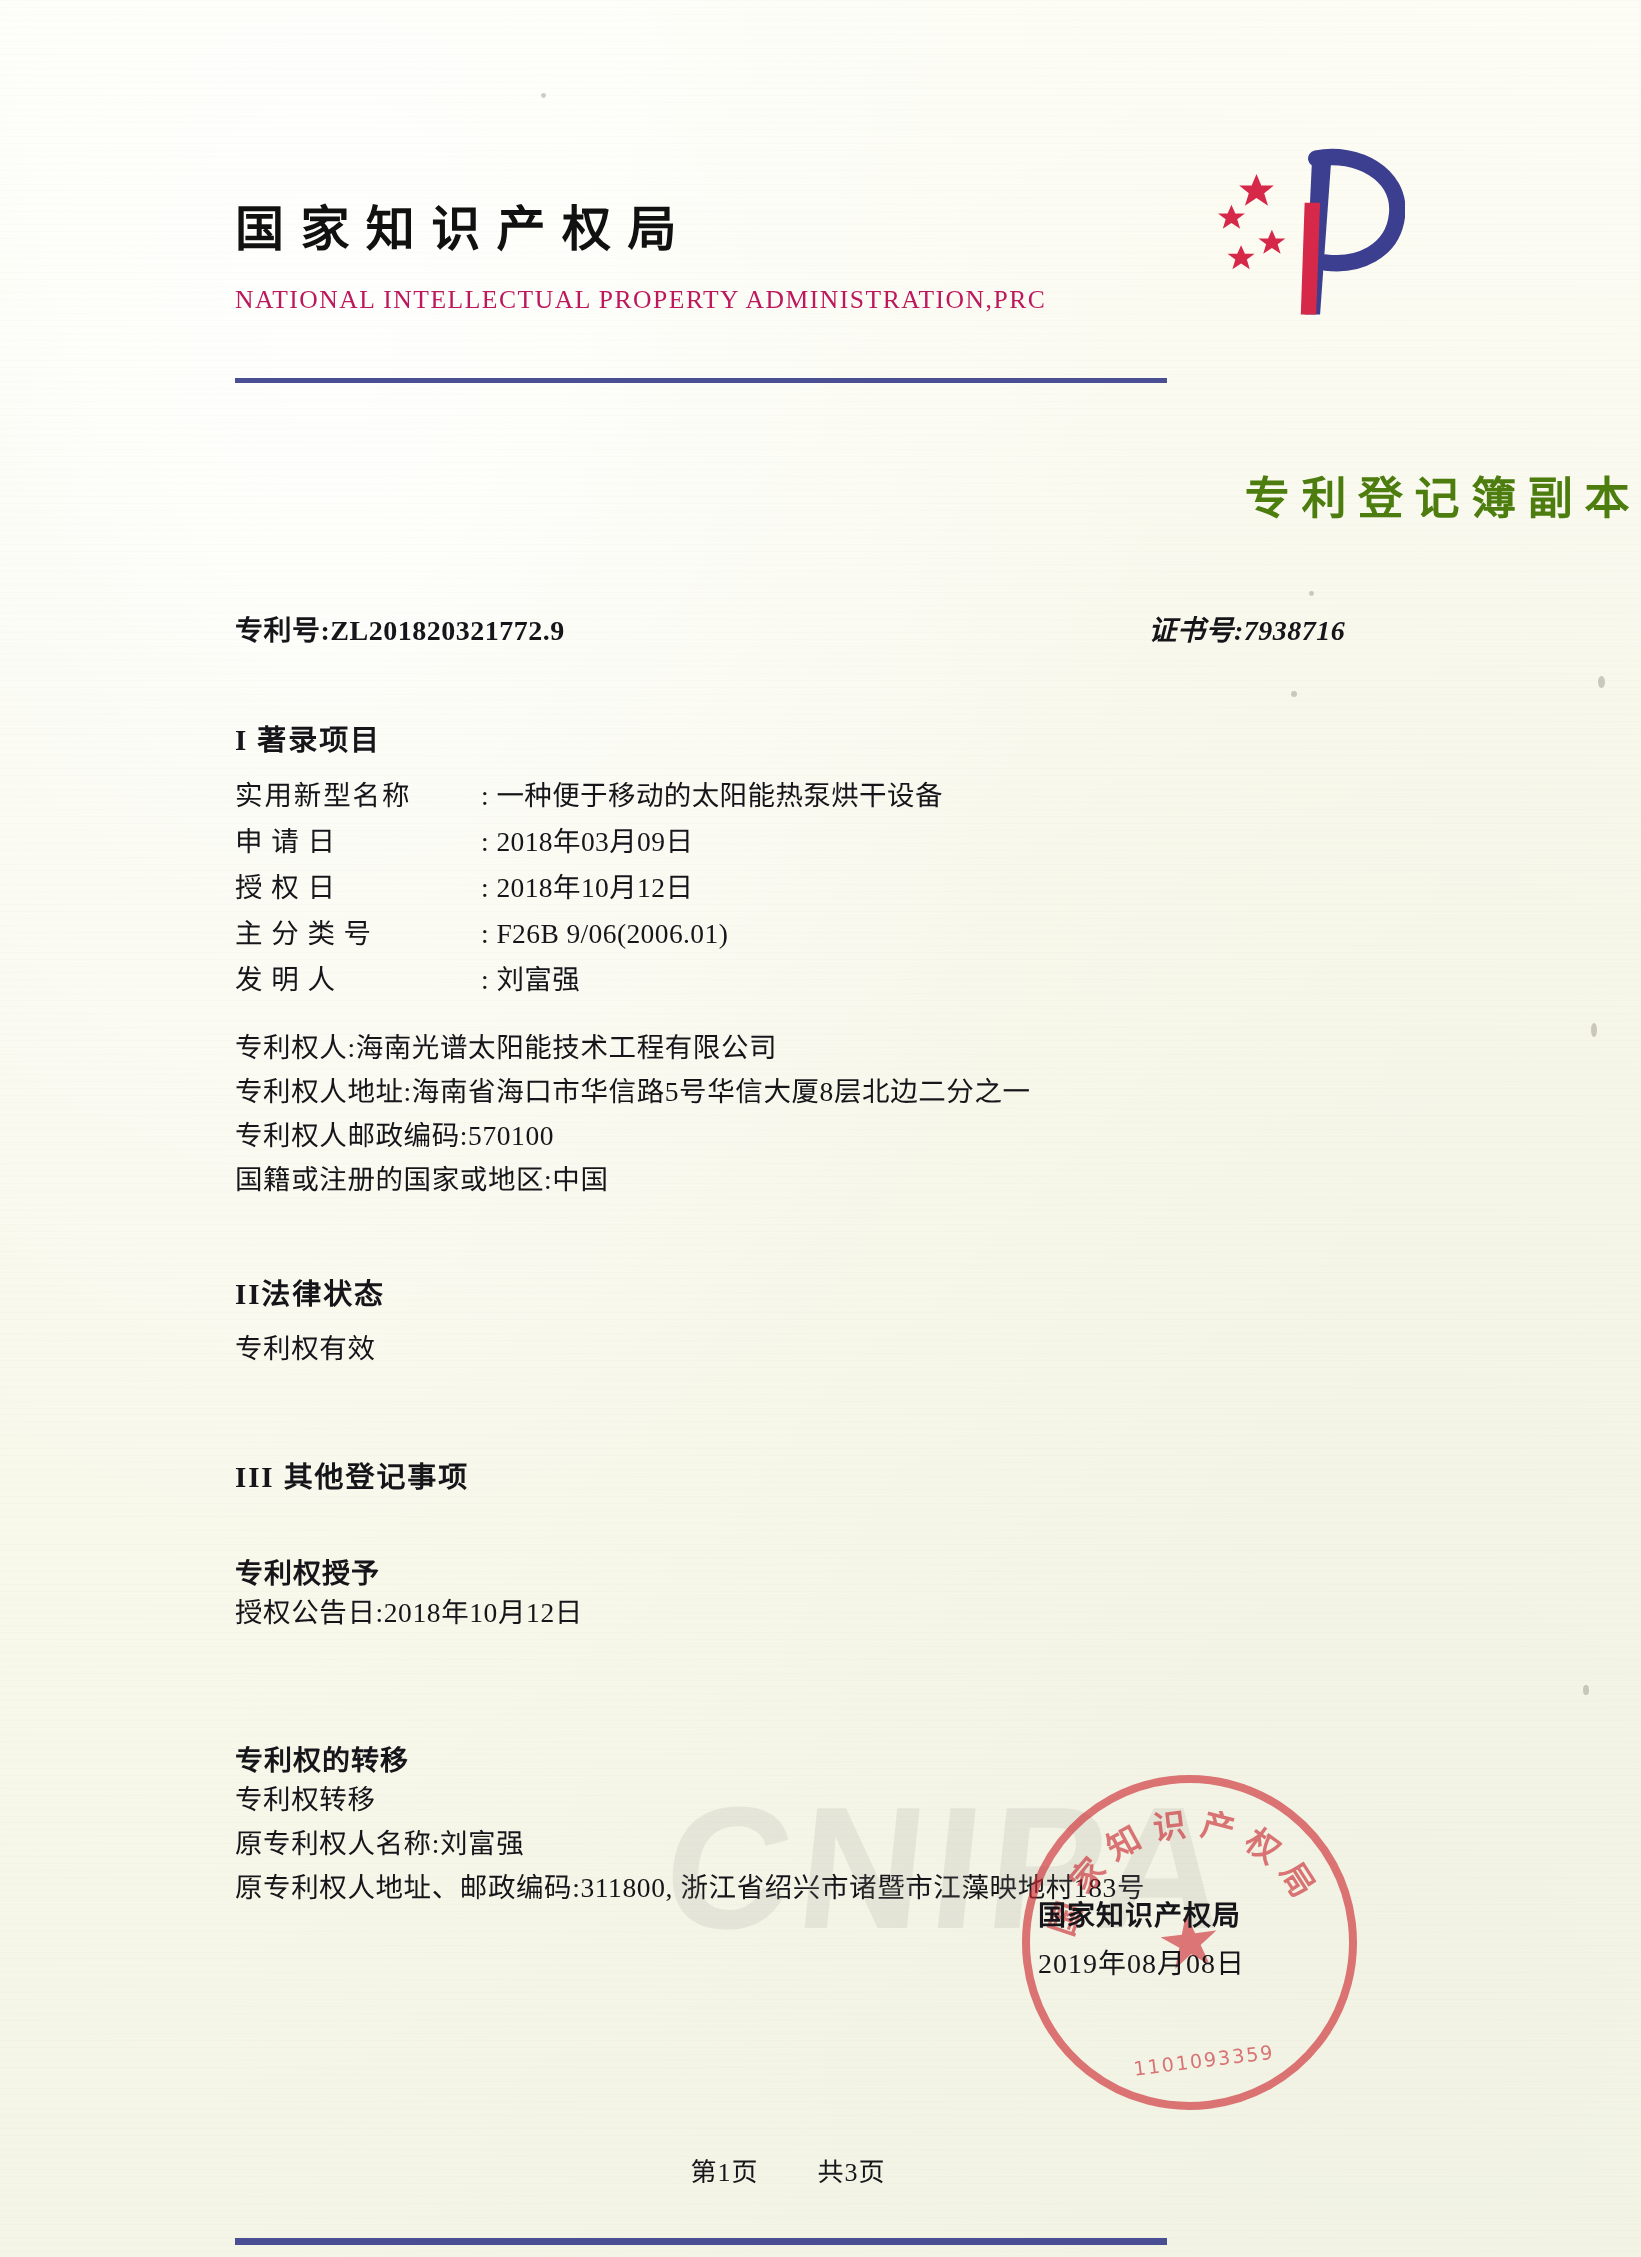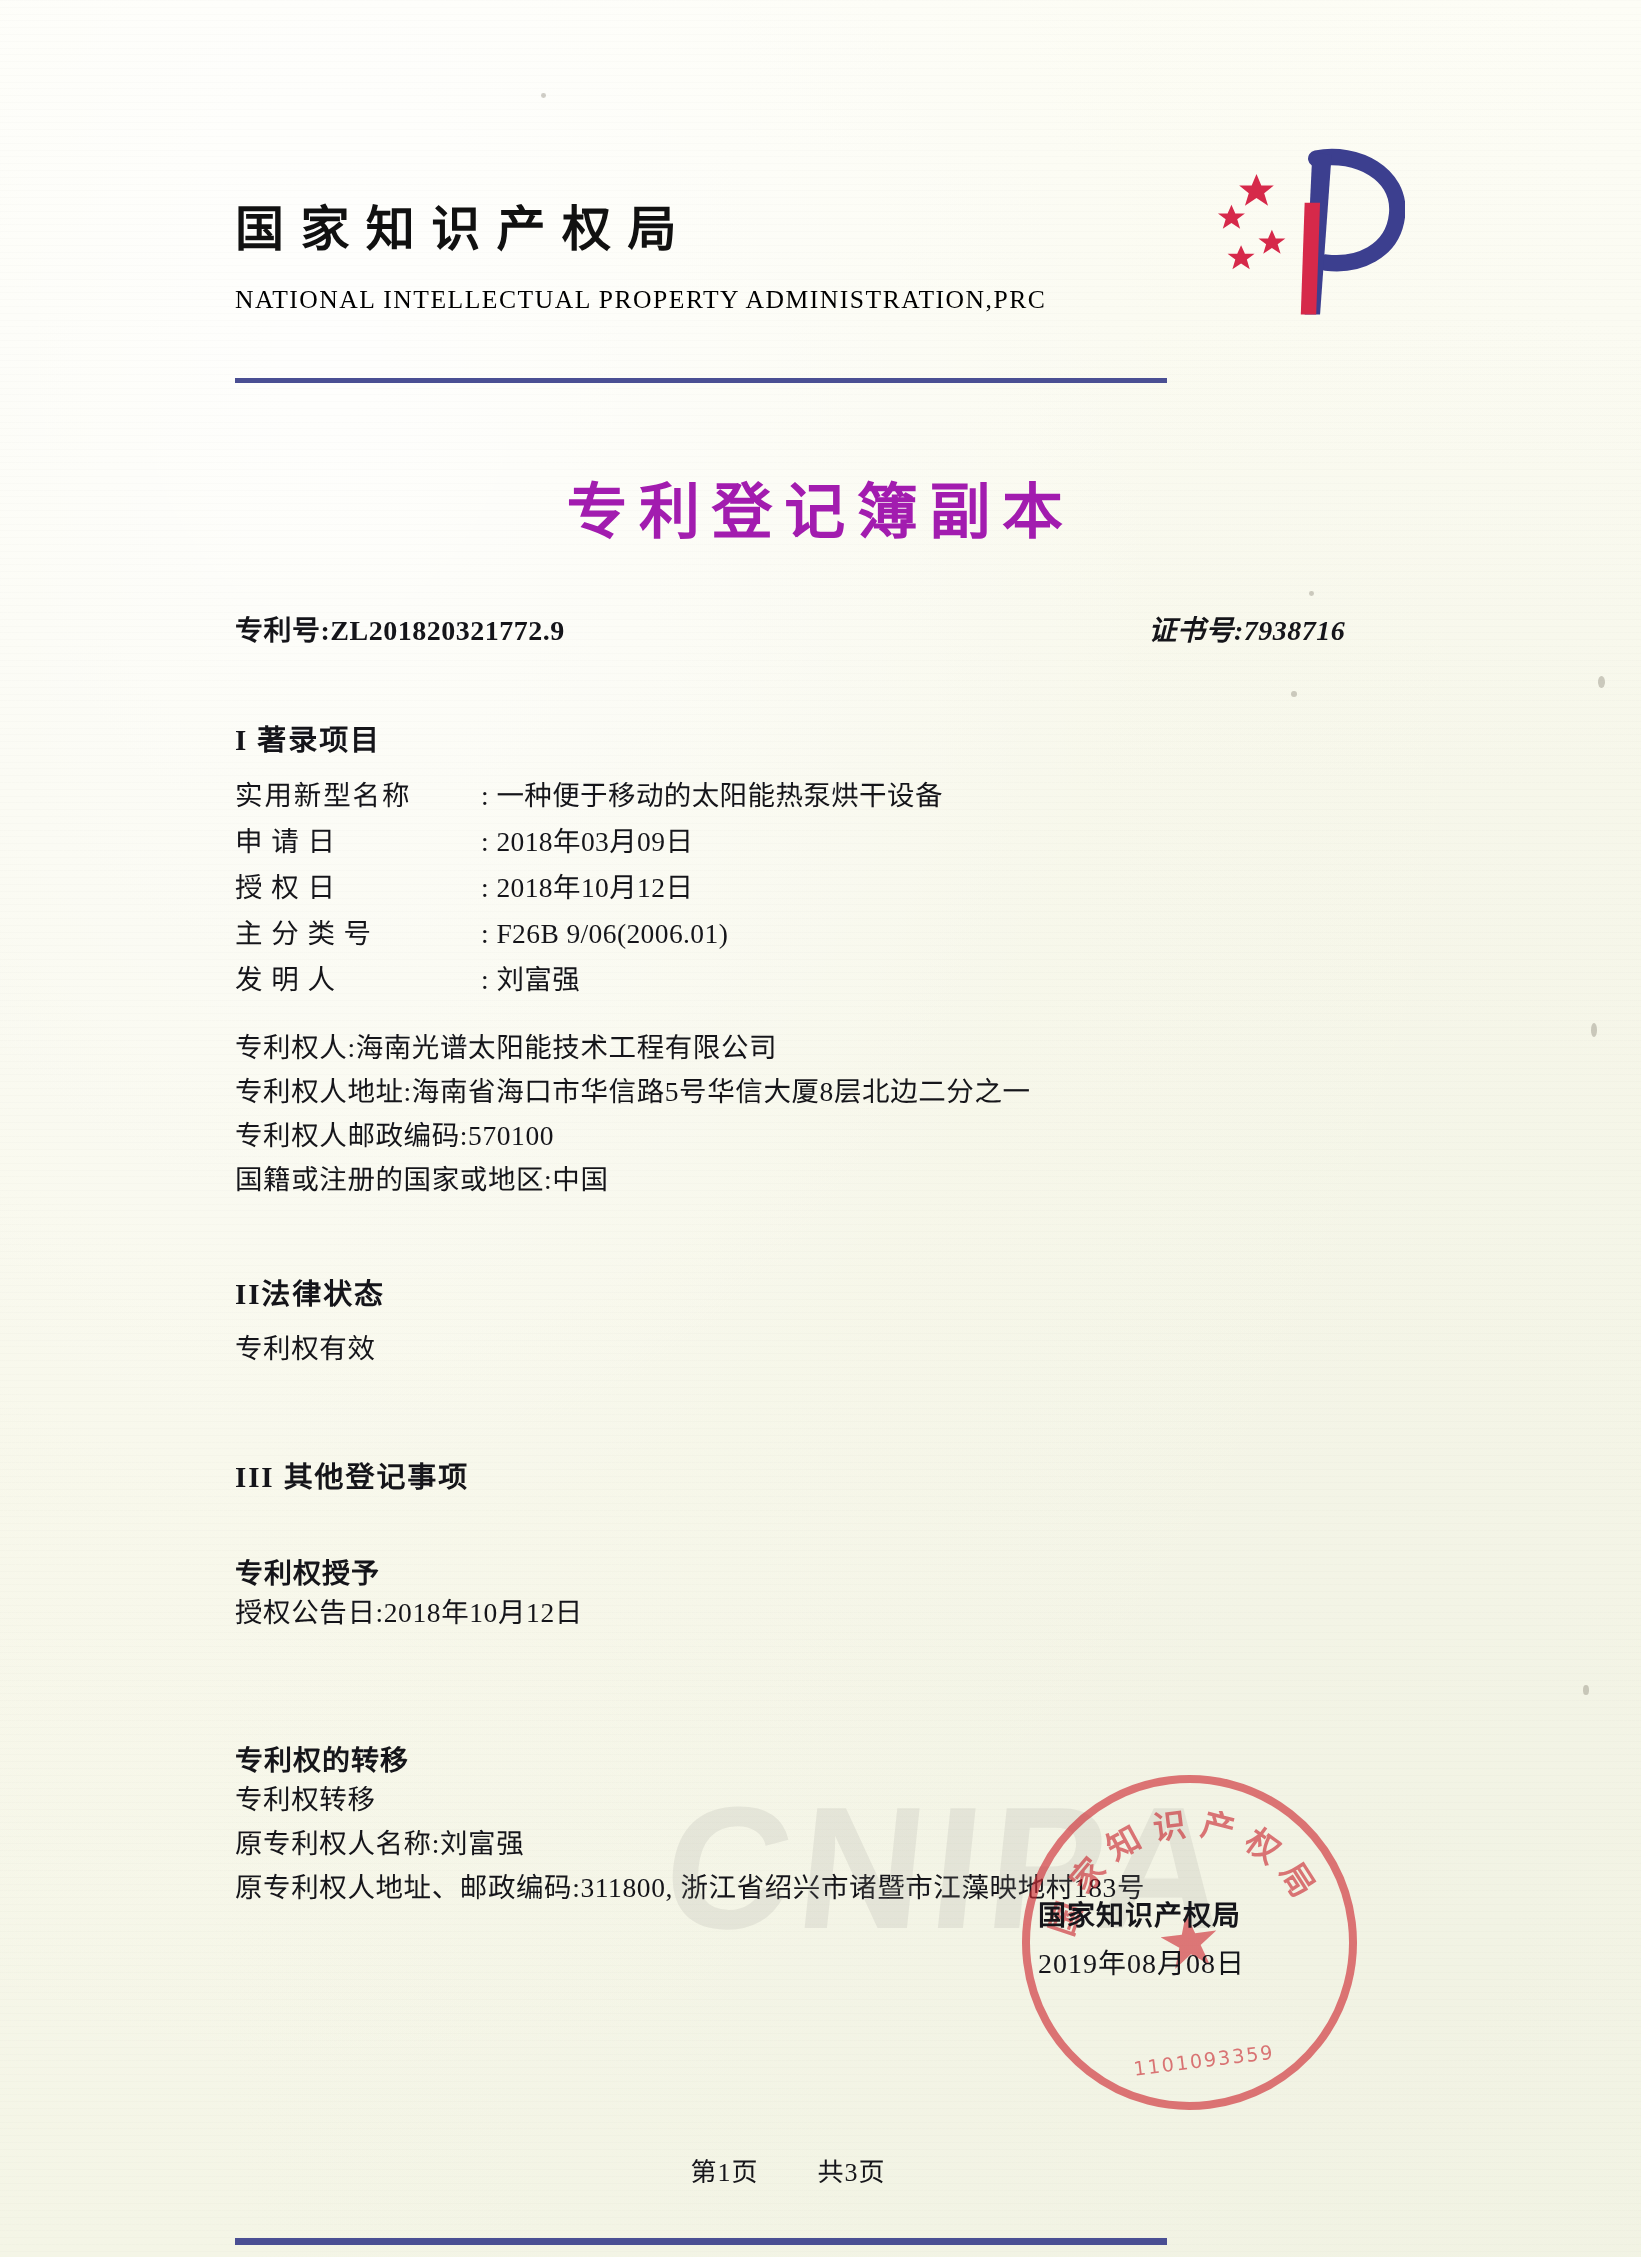--- a/index.html
+++ b/index.html
@@ -58,21 +58,21 @@
     font-size: 49px;
     letter-spacing: 16.4px;
     color: #111;
     white-space: nowrap;
   }
   .org-en {
     margin-top: 25px;
     font-family: "Liberation Serif", serif;
     font-size: 25.6px;
     letter-spacing: 1.5px;
-    color: #000000;
+    color: #be185d;
     white-space: nowrap;
   }
   .header-rule {
     position: absolute;
     left: 235px;
     top: 378px;
     width: 932px;
     height: 4.8px;
     background: #4a4f93;
   }
@@ -83,26 +83,26 @@
     width: 193px;
     height: 183px;
   }
 
   
   .doc-title {
     position: absolute;
     left: 0;
     top: 462px;
     width: 1641px;
-    text-align: center;
+    text-align: right;
     font-family: "DejaVu Sans", "Liberation Sans", sans-serif;
     font-weight: bold;
-    font-size: 61px;
+    font-size: 45px;
     letter-spacing: 11.6px;
-    color: #a21caf;
+    color: #4d7c0f;
   }
 
   
   .num-row {
     position: absolute;
     left: 235px;
     top: 608px;
     width: 1120px;
     display: flex;
     justify-content: space-between;

